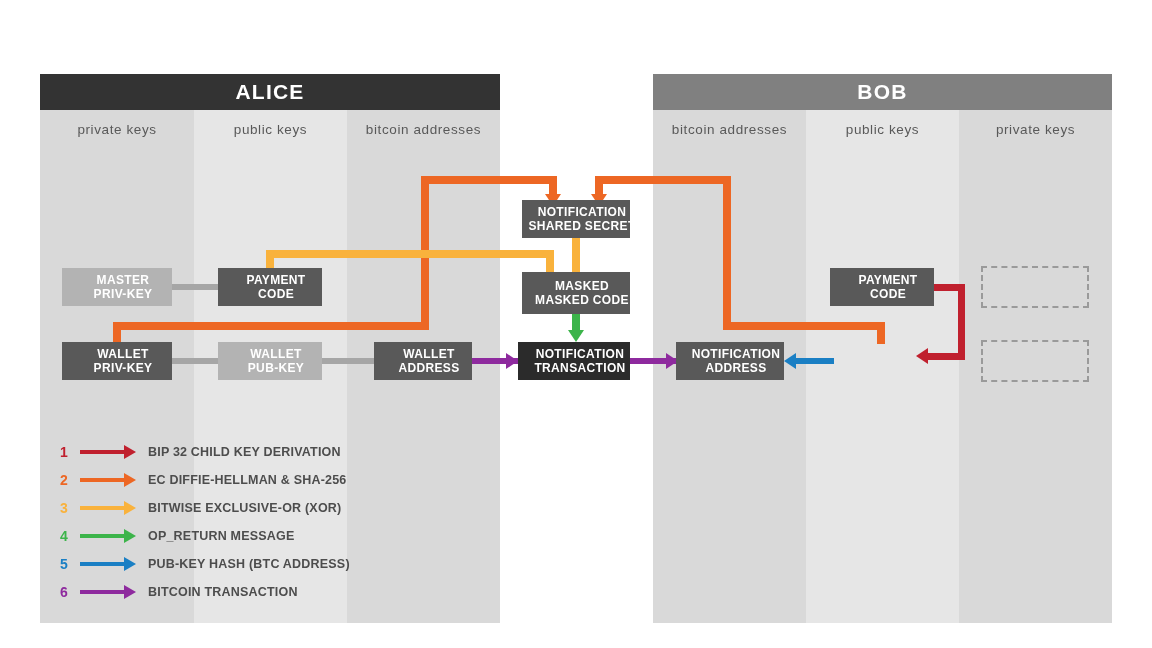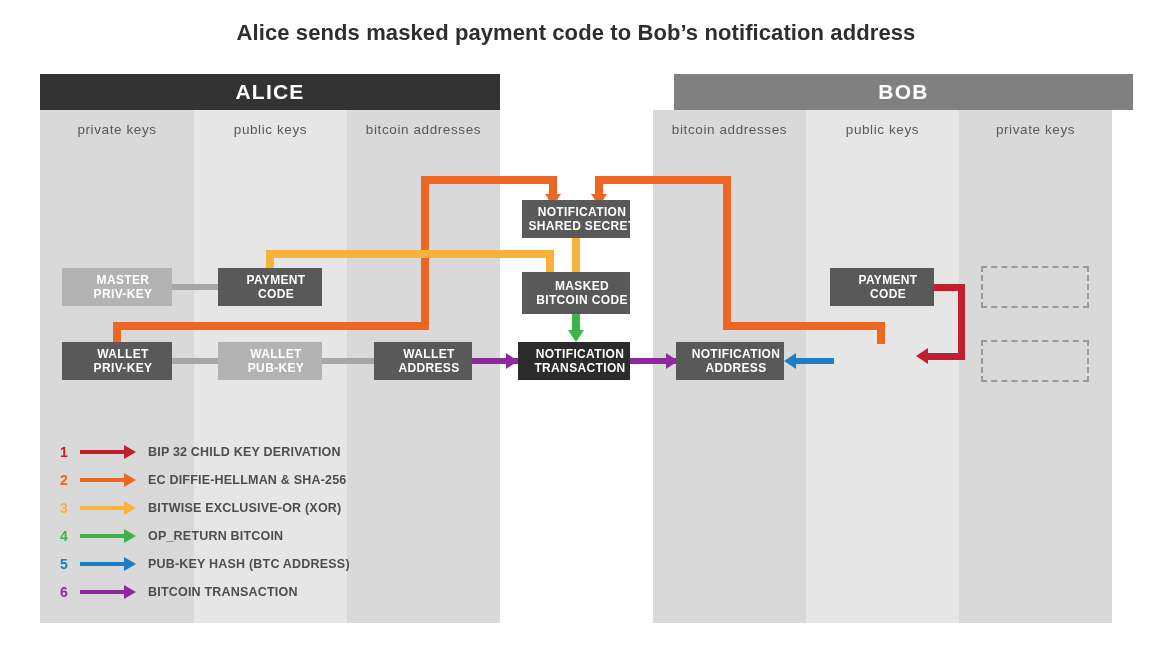--- a/index.html
+++ b/index.html
@@ -41,21 +41,21 @@
     height: 36px;
     color: #ffffff;
     font-size: 21px;
     font-weight: bold;
     letter-spacing: 1.2px;
     display: flex;
     align-items: center;
     justify-content: center;
   }
   .party-bar.alice { background: #333333; }
-  .party-bar.bob   { background: #808080; margin-left: 21px; }
+  .party-bar.bob   { background: #808080; }
 
   
   .col-label {
     position: absolute;
     top: 118px;
     height: 22px;
     font-size: 13.5px;
     color: #595959;
     display: flex;
     align-items: center;
@@ -136,21 +136,20 @@
     color: #4d4d4d;
     letter-spacing: 0.2px;
     white-space: nowrap;
   }
 </style>
 </head>
 <body>
 
 <div id="stage">
 
-  <div id="title">Alice sends masked payment code to Bob’s notification address</div>
 
   <div class="band dark" style="left:40px;  width:154px;"></div>
   <div class="band light" style="left:194px; width:153px;"></div>
   <div class="band dark" style="left:347px; width:153px;"></div>
   <div class="band white" style="left:500px; width:153px;"></div>
   <div class="band dark" style="left:653px; width:153px;"></div>
   <div class="band light" style="left:806px; width:153px;"></div>
   <div class="band dark" style="left:959px; width:153px;"></div>
 
   <div class="party-bar alice" style="left:40px; width:460px;">ALICE</div>
@@ -230,21 +229,21 @@
     <span class="ln">ADDRESS</span>
   </div>
 
   <div class="node tone-mid" style="left:522px; top:200px; width:108px; height:38px;">
     <span class="ln">NOTIFICATION</span>
     <span class="ln">SHARED SECRET</span>
   </div>
 
   <div class="node tone-mid" style="left:522px; top:272px; width:108px; height:42px;">
     <span class="ln">MASKED</span>
-    <span class="ln">BITCOIN CODE</span>
+    <span class="ln">MASKED CODE</span>
   </div>
 
   <div class="node tone-dark" style="left:518px; top:342px; width:112px; height:38px;">
     <span class="ln">NOTIFICATION</span>
     <span class="ln">TRANSACTION</span>
   </div>
 
   <div class="node tone-mid" style="left:676px; top:342px; width:108px; height:38px;">
     <span class="ln">NOTIFICATION</span>
     <span class="ln">ADDRESS</span>
@@ -283,21 +282,21 @@
           <div class="tip" style="border-left-color:#f9b23c;"></div>
       </div>
       <div class="leg-text">BITWISE EXCLUSIVE-OR (XOR)</div>
     </div>
     <div class="leg-row">
       <div class="leg-num" style="color:#3cb44a;">4</div>
       <div class="leg-arrow">
         <div class="bar" style="background:#3cb44a;"></div>
           <div class="tip" style="border-left-color:#3cb44a;"></div>
       </div>
-      <div class="leg-text">OP_RETURN BITCOIN</div>
+      <div class="leg-text">OP_RETURN MESSAGE</div>
     </div>
     <div class="leg-row">
       <div class="leg-num" style="color:#1a7fc4;">5</div>
       <div class="leg-arrow">
         <div class="bar" style="background:#1a7fc4;"></div>
           <div class="tip" style="border-left-color:#1a7fc4;"></div>
       </div>
       <div class="leg-text">PUB-KEY HASH (BTC ADDRESS)</div>
     </div>
     <div class="leg-row">

